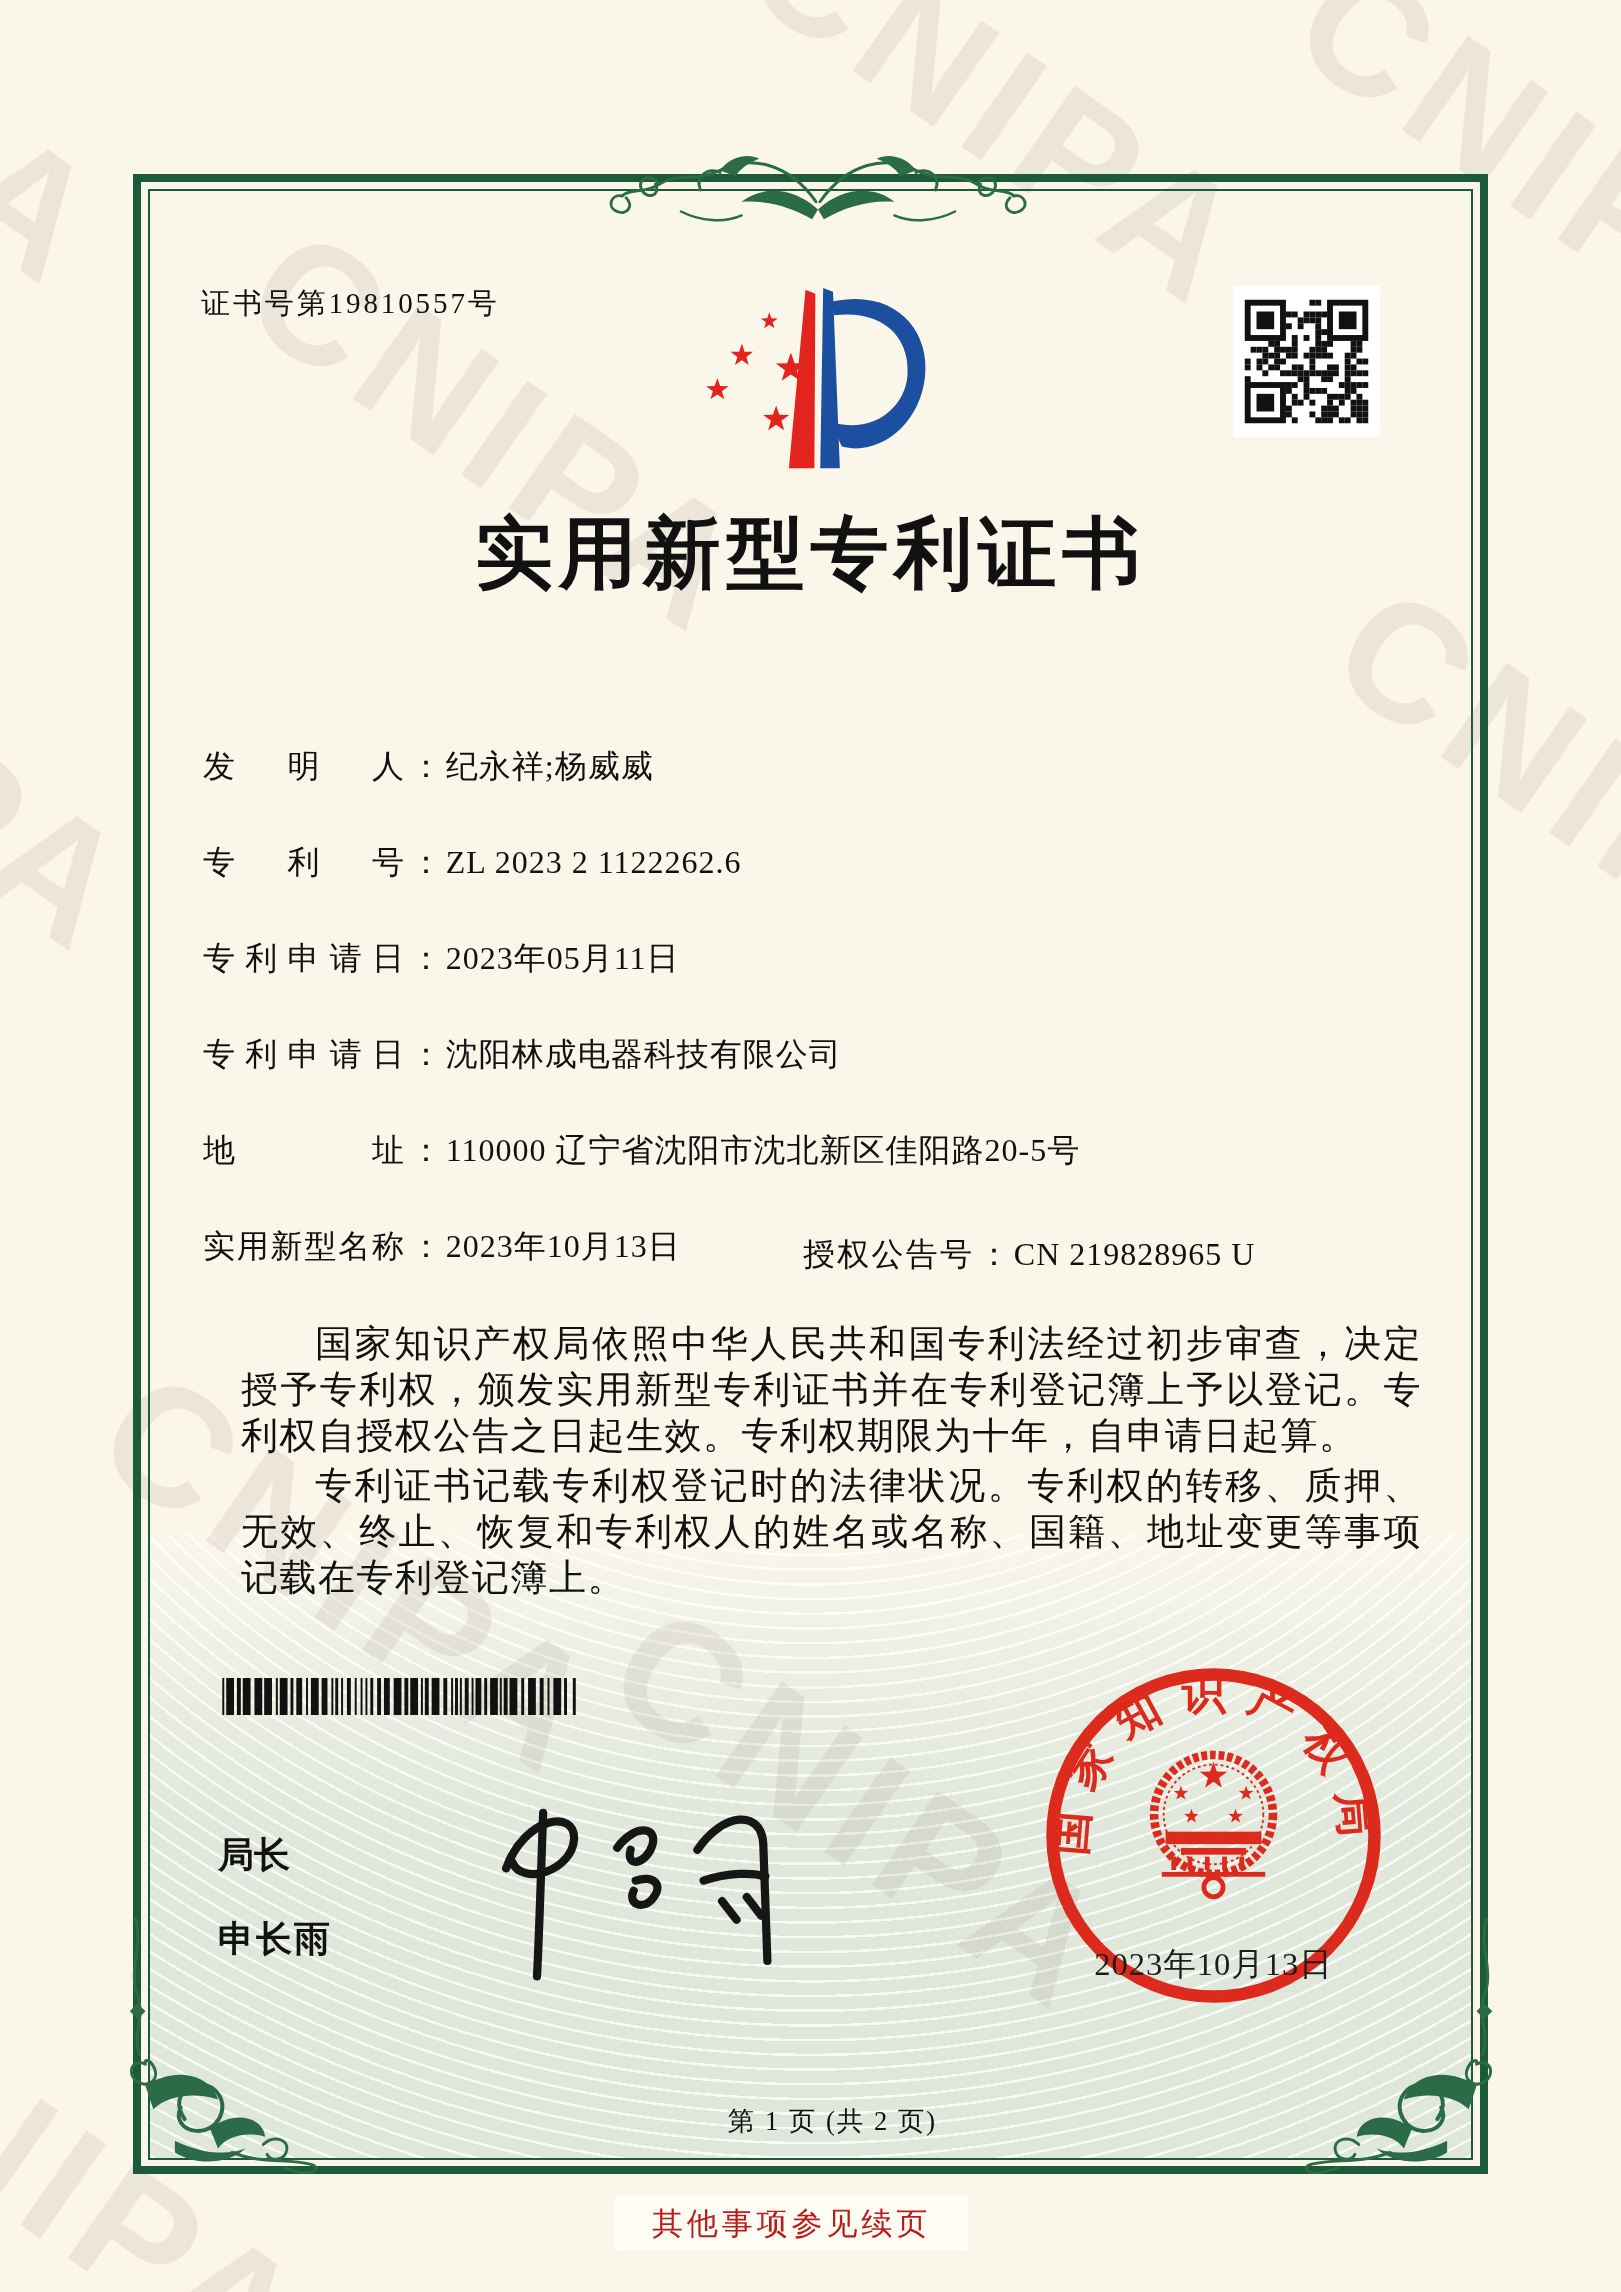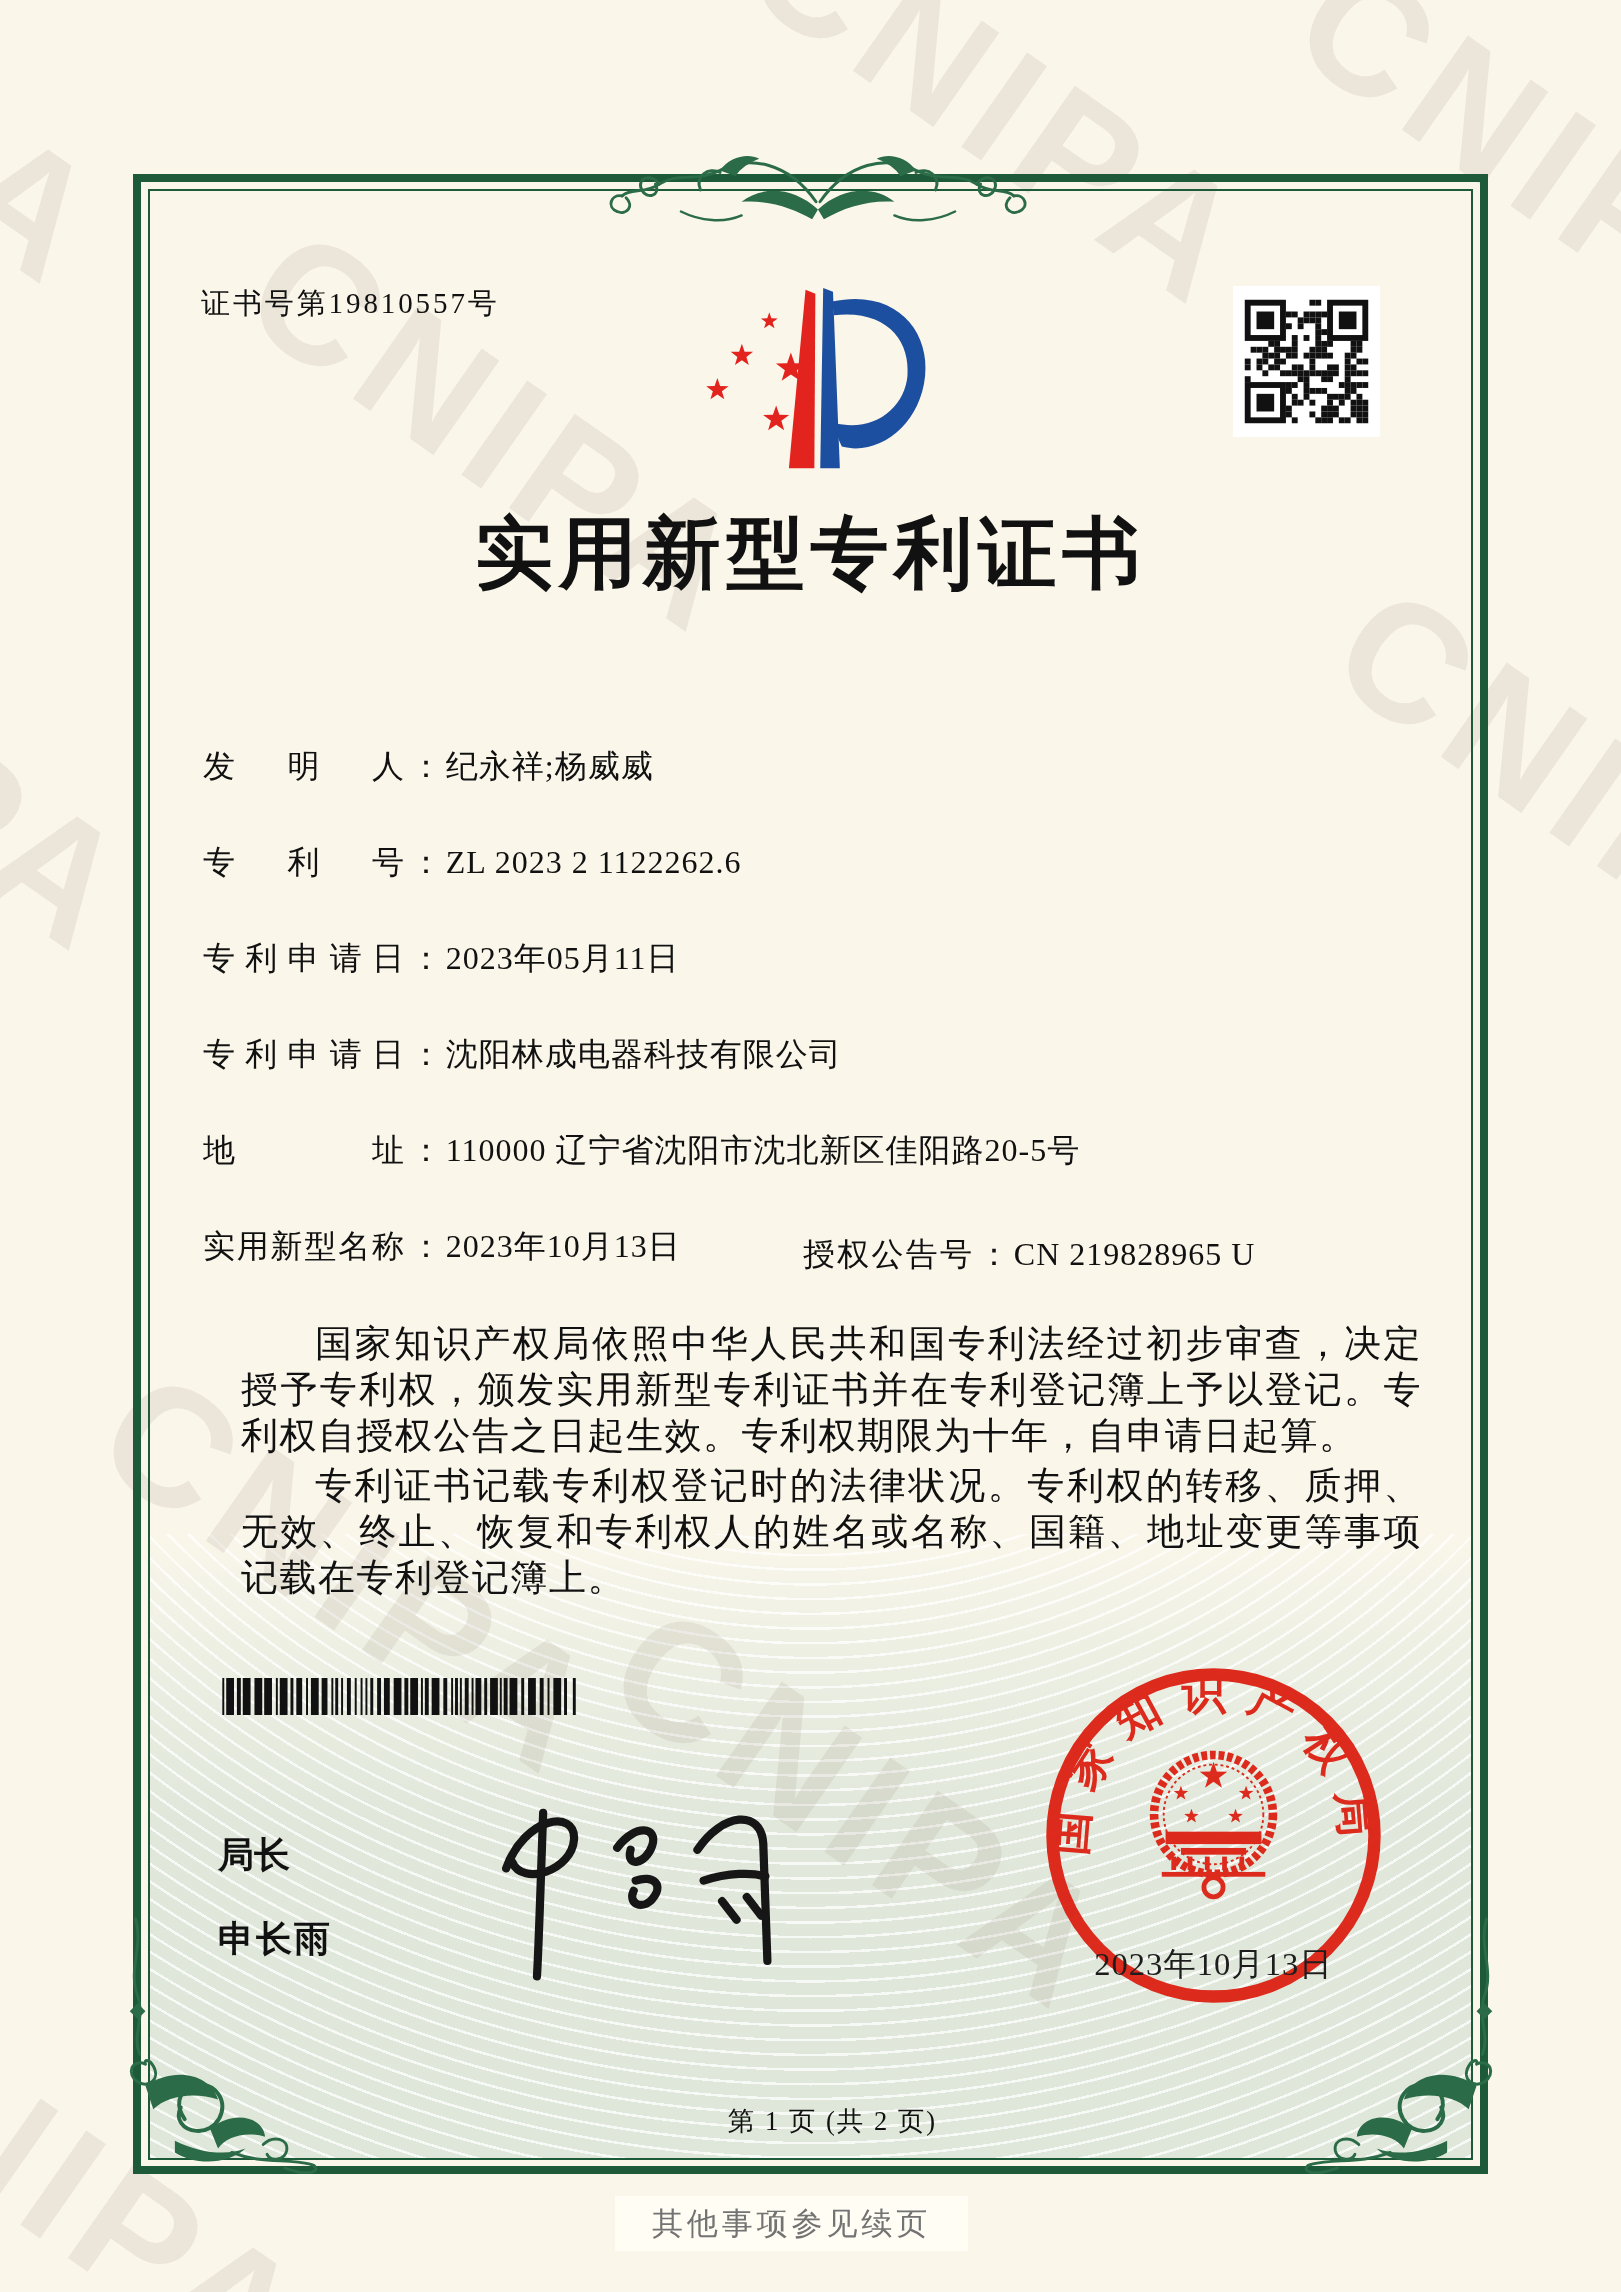--- a/index.html
+++ b/index.html
@@ -39,21 +39,21 @@
   .barcode{position:absolute;z-index:4;left:221px;top:1678px;}
   .signer-title{position:absolute;z-index:4;left:218px;top:1831px;font-family:"Liberation Sans",sans-serif;
                 font-weight:bold;font-size:36px;}
   .signer-name{position:absolute;z-index:4;left:218px;top:1915px;font-family:"Liberation Sans",sans-serif;
                font-weight:bold;font-size:36px;letter-spacing:2px;}
   .signature{position:absolute;z-index:5;left:461px;top:1786px;}
   .seal{position:absolute;z-index:6;left:1041px;top:1663px;opacity:0.96;}
   .footer-page{position:absolute;z-index:4;left:0;right:0;top:2103px;text-align:center;font-size:26.5px;letter-spacing:2px;margin-left:44px;}
   .cont-band{position:absolute;z-index:4;left:615px;top:2196px;width:353px;height:55px;background:#fffdf4;
              display:flex;align-items:center;justify-content:center;}
-  .cont-note{font-size:31px;letter-spacing:3.9px;color:#737373;}
+  .cont-note{font-size:31px;letter-spacing:3.9px;color:#b91c1c;}
 </style>
 </head>
 <body>
 
 <div class="page">
 
   <div class="waveband"></div>
 
   <div class="wm" style="left:-323px;top:-157px">CNIPA</div>
   <div class="wm" style="left:823px;top:-137px">CNIPA</div>

